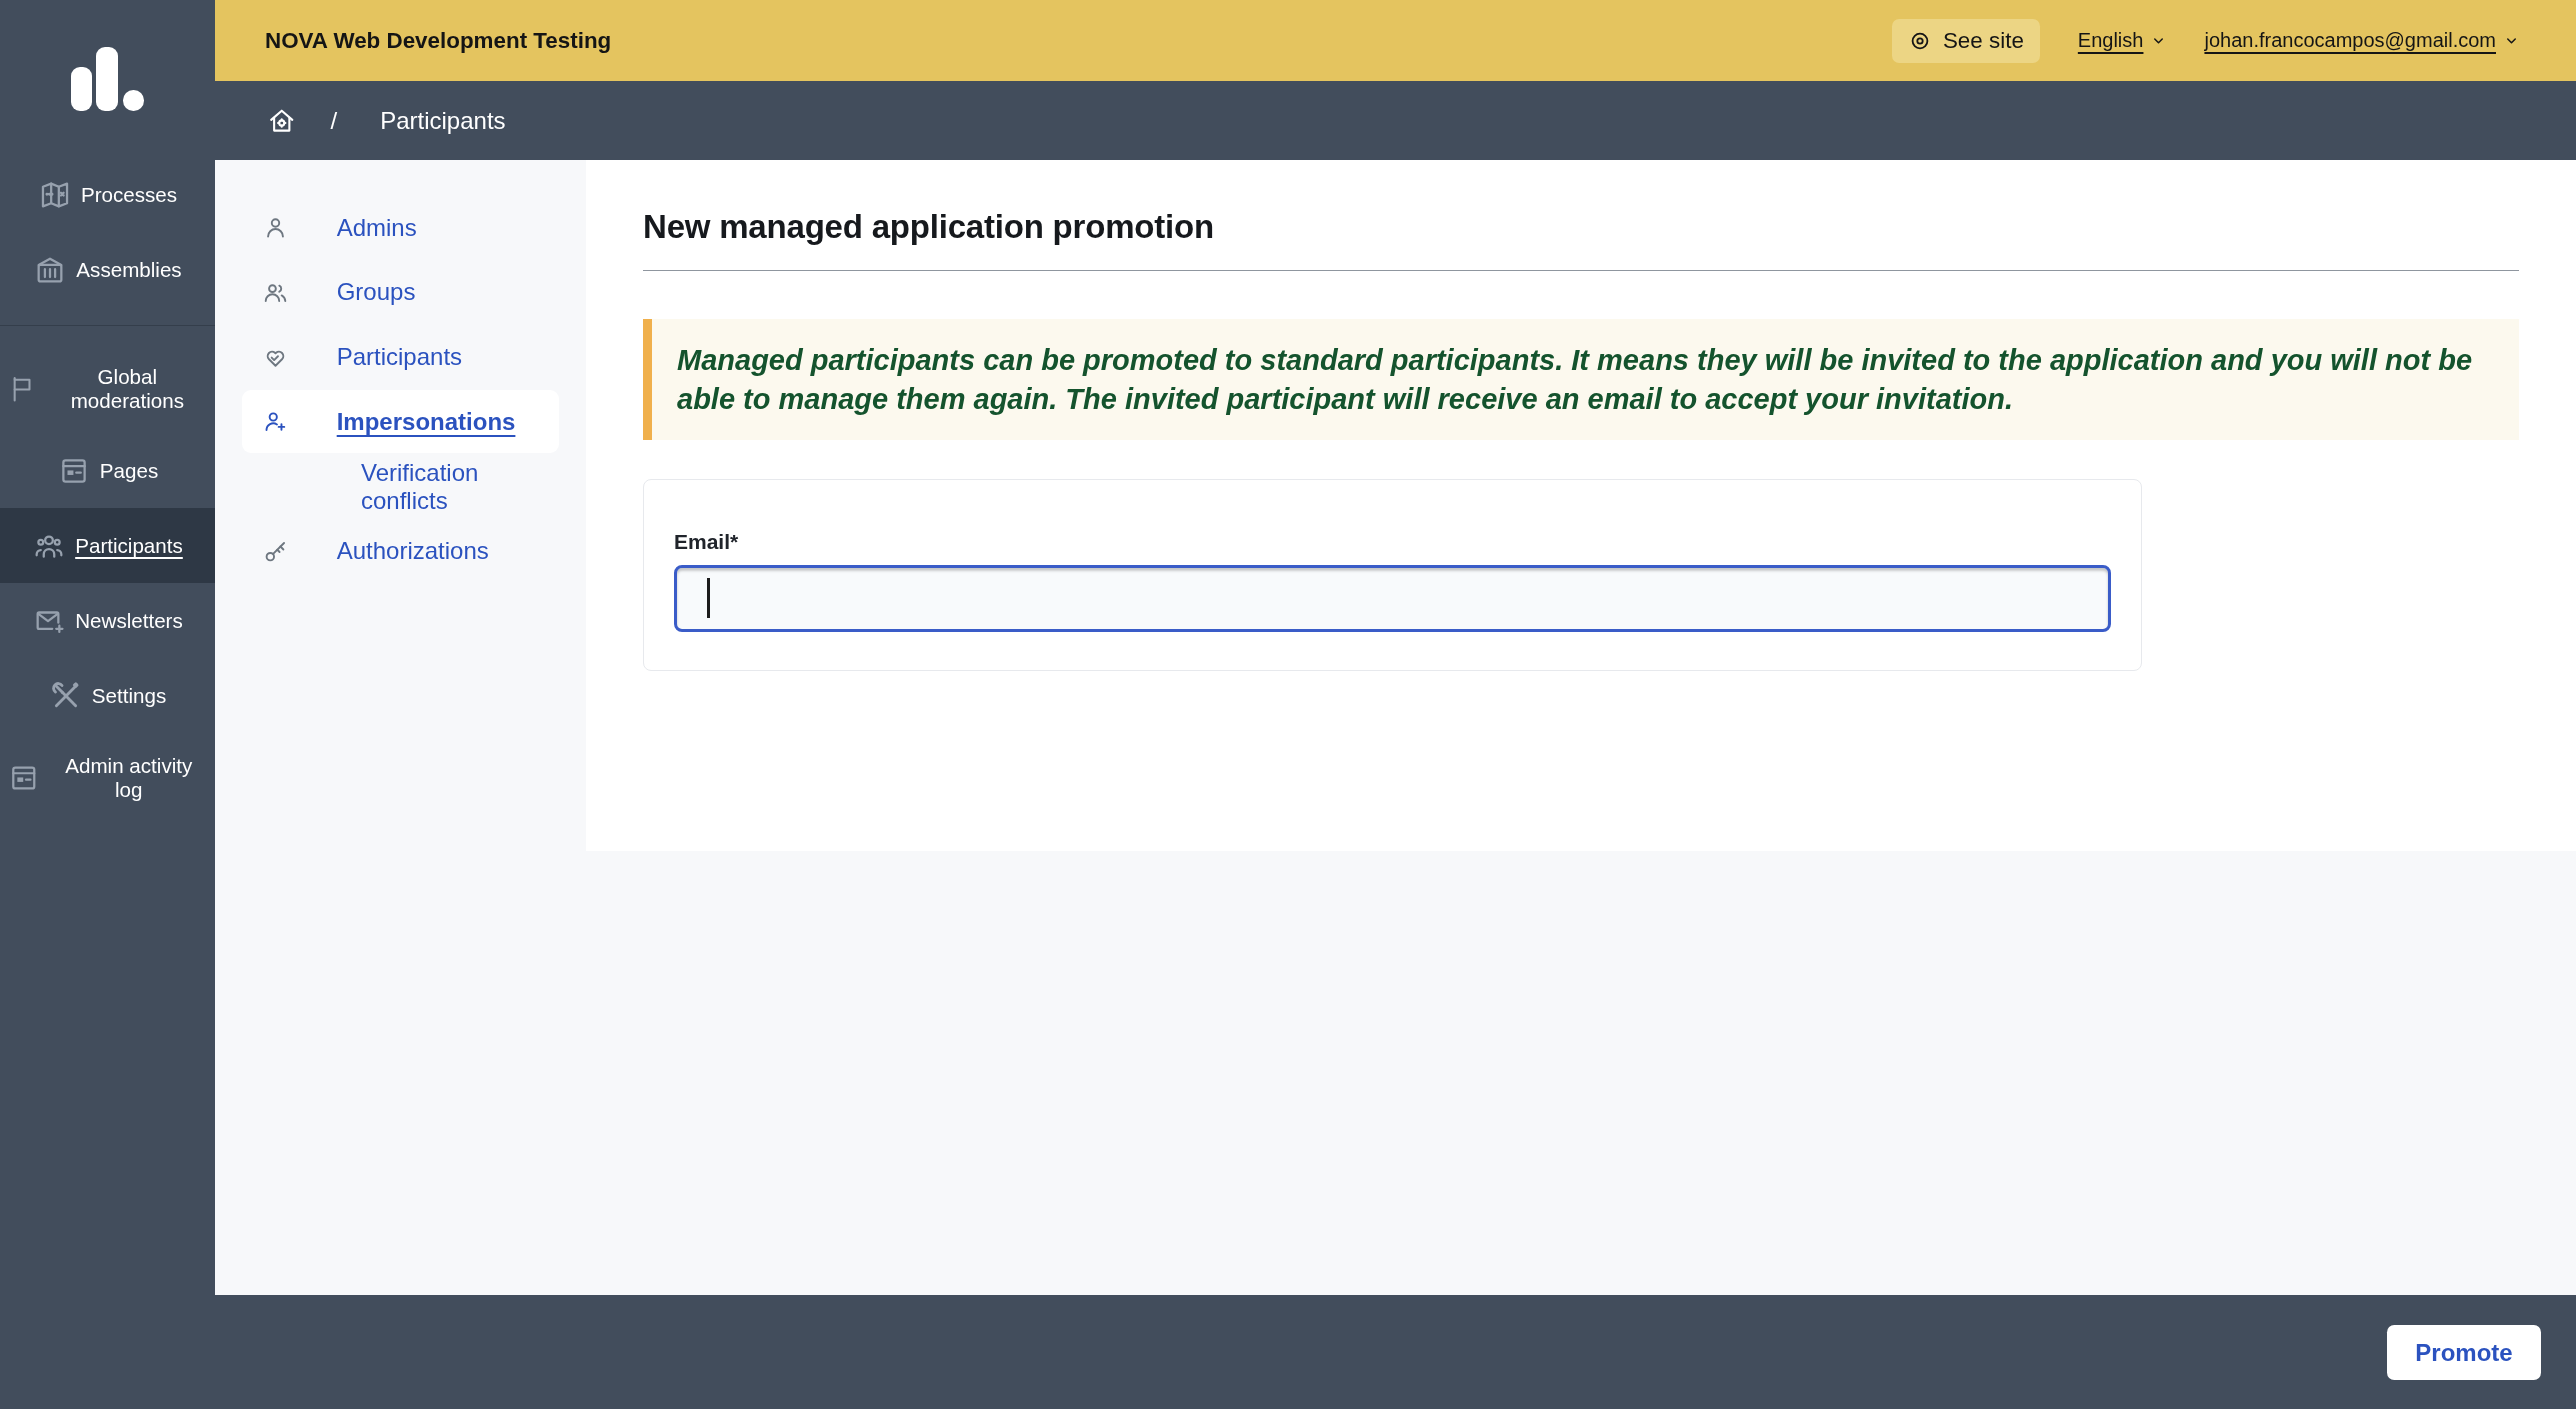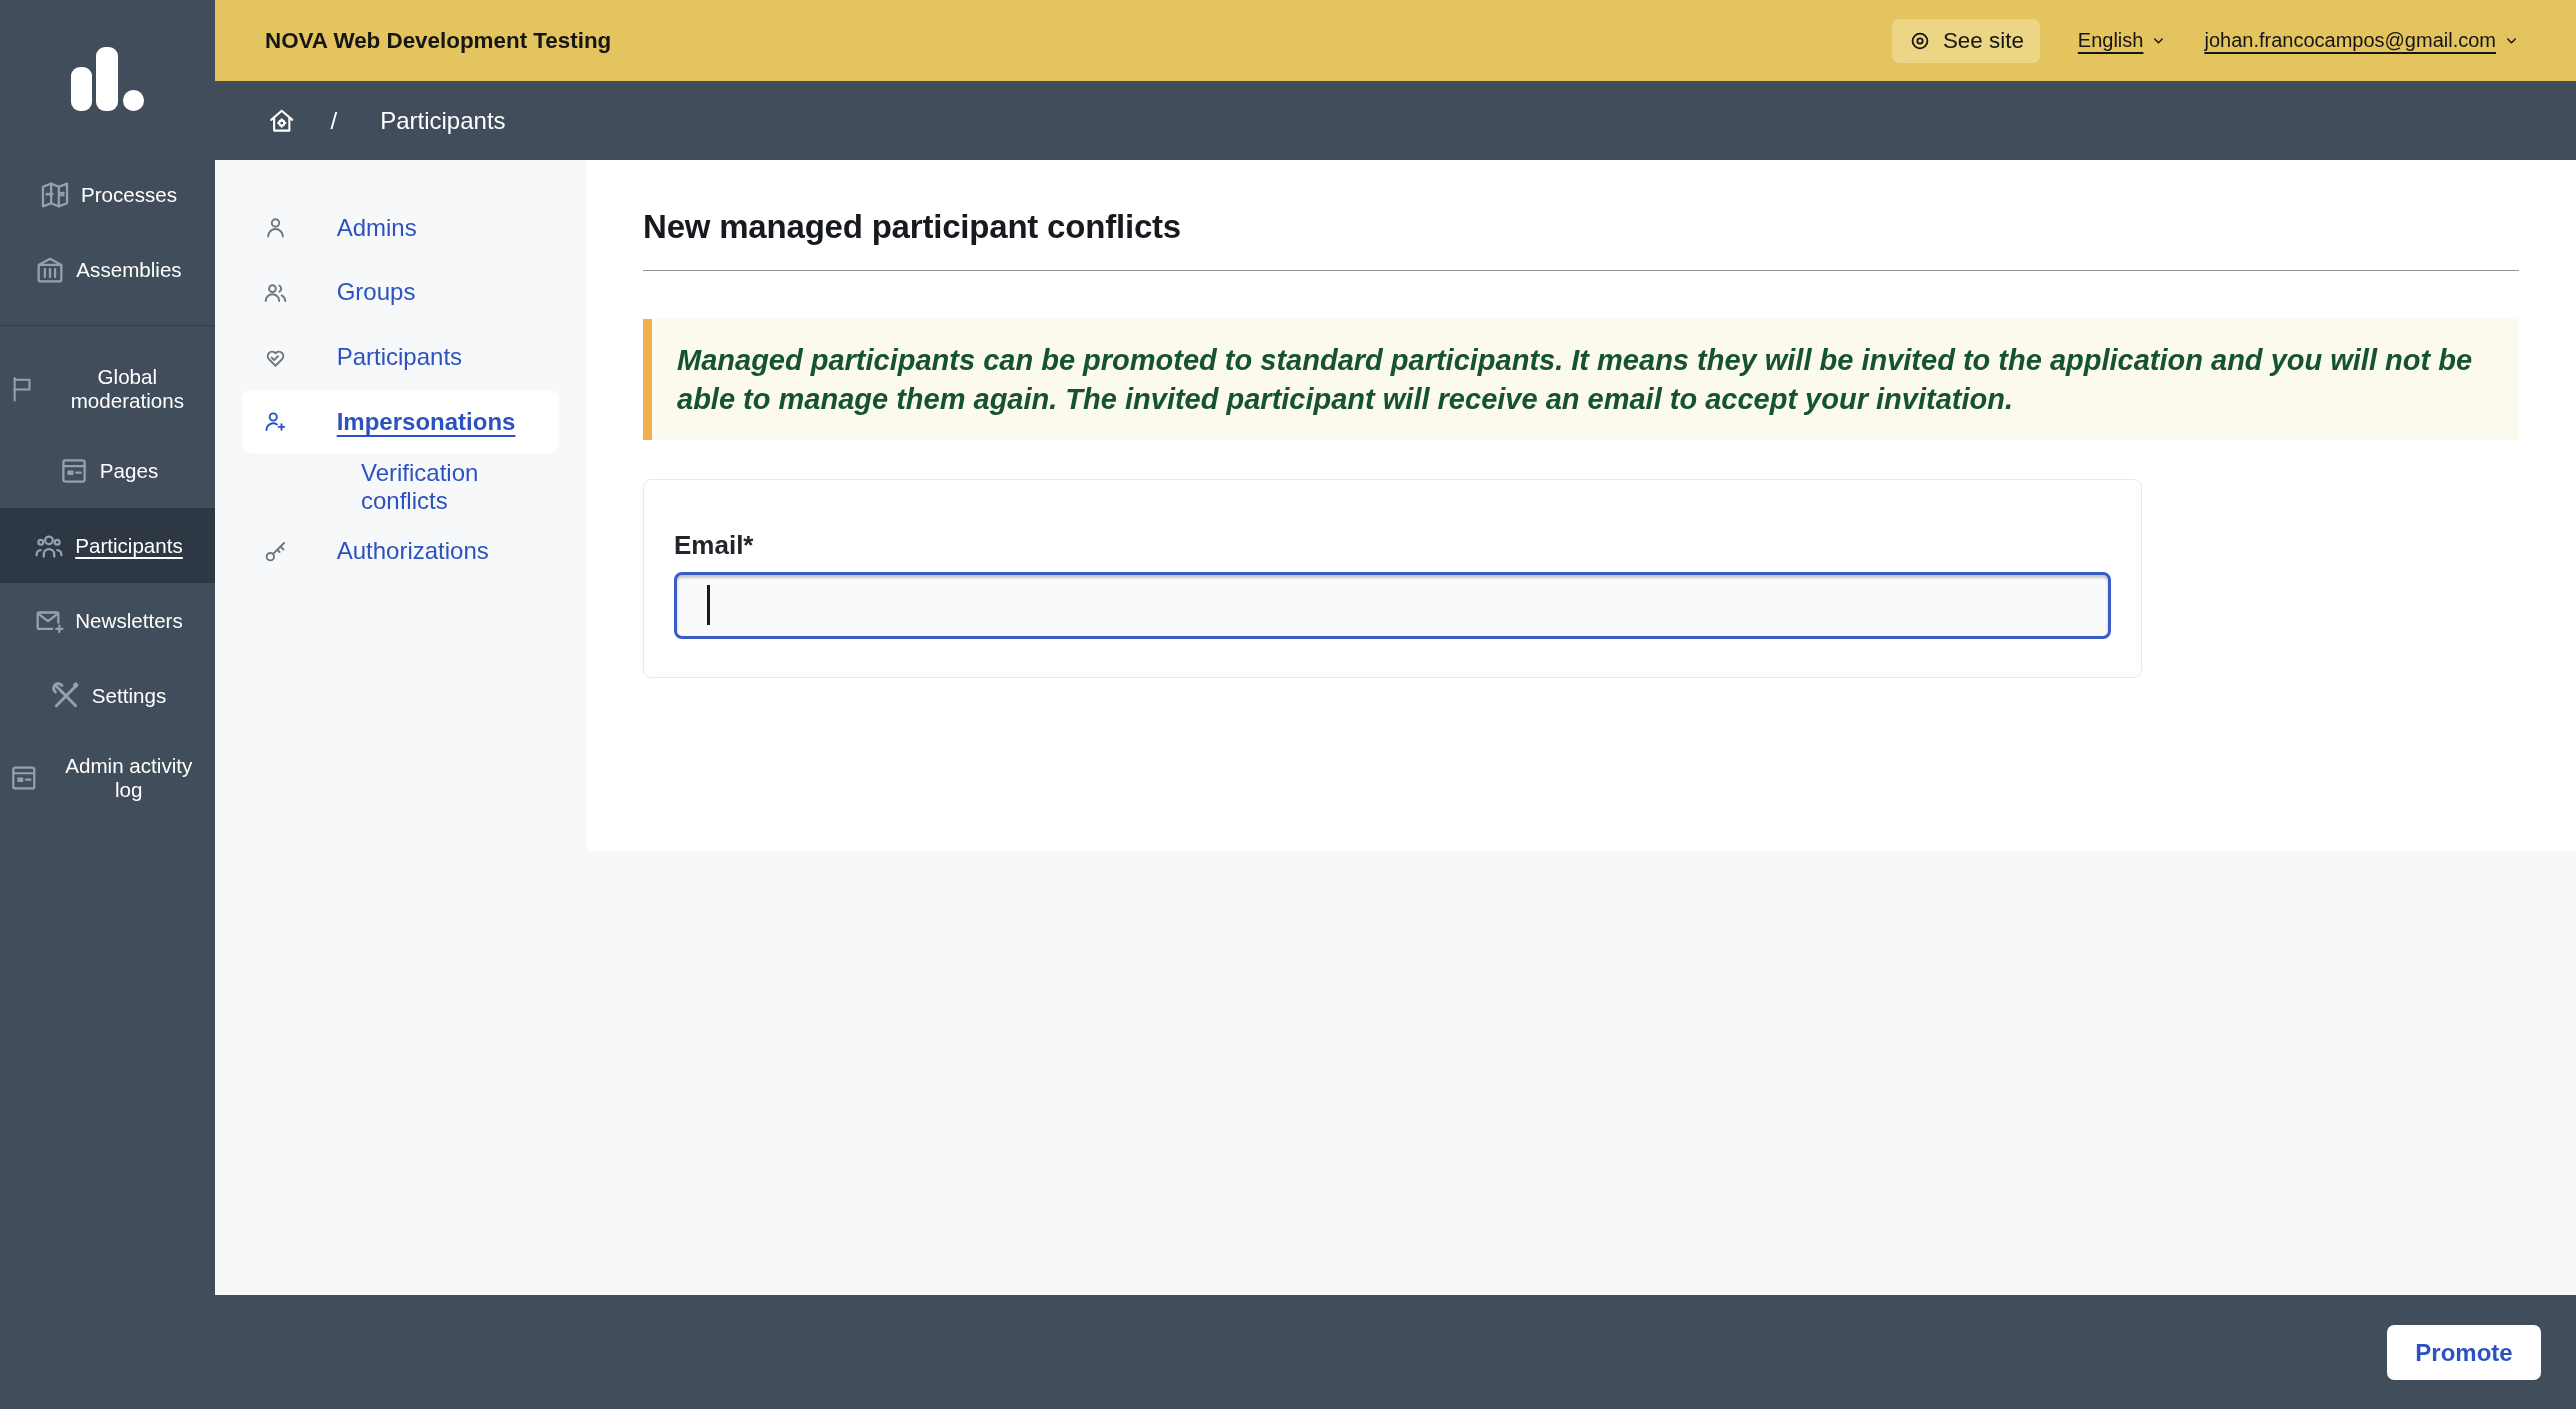--- a/index.html
+++ b/index.html
@@ -59,21 +59,21 @@
   .subnav li.subitem{padding-left:89px;}
 
   
   .content{flex:1;display:flex;flex-direction:column;}
   .content-panel{background:var(--panel-white);height:691px;padding:48px 57px 0 57px;}
   .page-heading{font-size:33px;font-weight:bold;color:var(--heading-text);letter-spacing:-0.2px;}
   .heading-rule{border:none;border-top:1.8px solid var(--hr-gray);margin-top:24px;}
   .notice{margin-top:48px;background:var(--notice-bg);border-left:9px solid var(--notice-border);padding:22.4px 36px 22.4px 25px;}
   .notice-text{font-size:29px;font-weight:bold;color:#14532d;line-height:1.32;font-style:italic;}
   .form-card{margin-top:39px;width:1499px;background:#fff;border:0.9px solid var(--card-border);border-radius:8px;padding:50px 30px 38px 30px;}
-  .field-label{display:block;font-size:26px;font-weight:bold;color:#20242b;margin-bottom:10.7px;}
+  .field-label{display:block;font-size:21px;font-weight:bold;color:#20242b;margin-bottom:10.7px;}
   .input-wrap{position:relative;}
   .email-input{width:100%;height:67px;border:3.6px solid var(--input-border);border-radius:8px;background:var(--input-bg);box-shadow:inset 0 2.7px 2.7px rgba(0,0,0,.22);font-size:25px;padding:0 30px;font-family:"Liberation Sans",sans-serif;outline:none;}
   .caret{position:absolute;left:33px;top:13.4px;width:2.7px;height:40px;background:#1c1c1c;}
 
   .footer{height:115px;min-height:115px;background:var(--slate);display:flex;align-items:center;justify-content:flex-end;padding-right:35px;}
   .promote-btn{width:154px;height:55px;background:#fff;border:none;border-radius:7.2px;font-size:24px;font-weight:bold;color:var(--link-blue);cursor:pointer;font-family:"Liberation Sans",sans-serif;}
 </style>
 </head>
 <body>
 
@@ -248,21 +248,21 @@
                 <path d="M16.4 7.6l2.6 2.6"></path>
                 <path d="M13.6 10.4l2 2"></path>
               </svg>
             <span class="sn-label">Authorizations</span>
           </li>
         </ul>
       </nav>
 
       <section class="content">
         <div class="content-panel">
-          <h1 class="page-heading">New managed participant conflicts</h1>
+          <h1 class="page-heading">New managed application promotion</h1>
           <hr class="heading-rule">
           <div class="notice">
             <p class="notice-text">Managed participants can be promoted to standard participants. It means they will be invited to the application and you will not be able to manage them again. The invited participant will receive an email to accept your invitation.</p>
           </div>
           <div class="form-card">
             <label class="field-label">Email*</label>
             <div class="input-wrap">
               <input class="email-input" type="text" value="" style="">
               <span class="caret"></span>
             </div>

